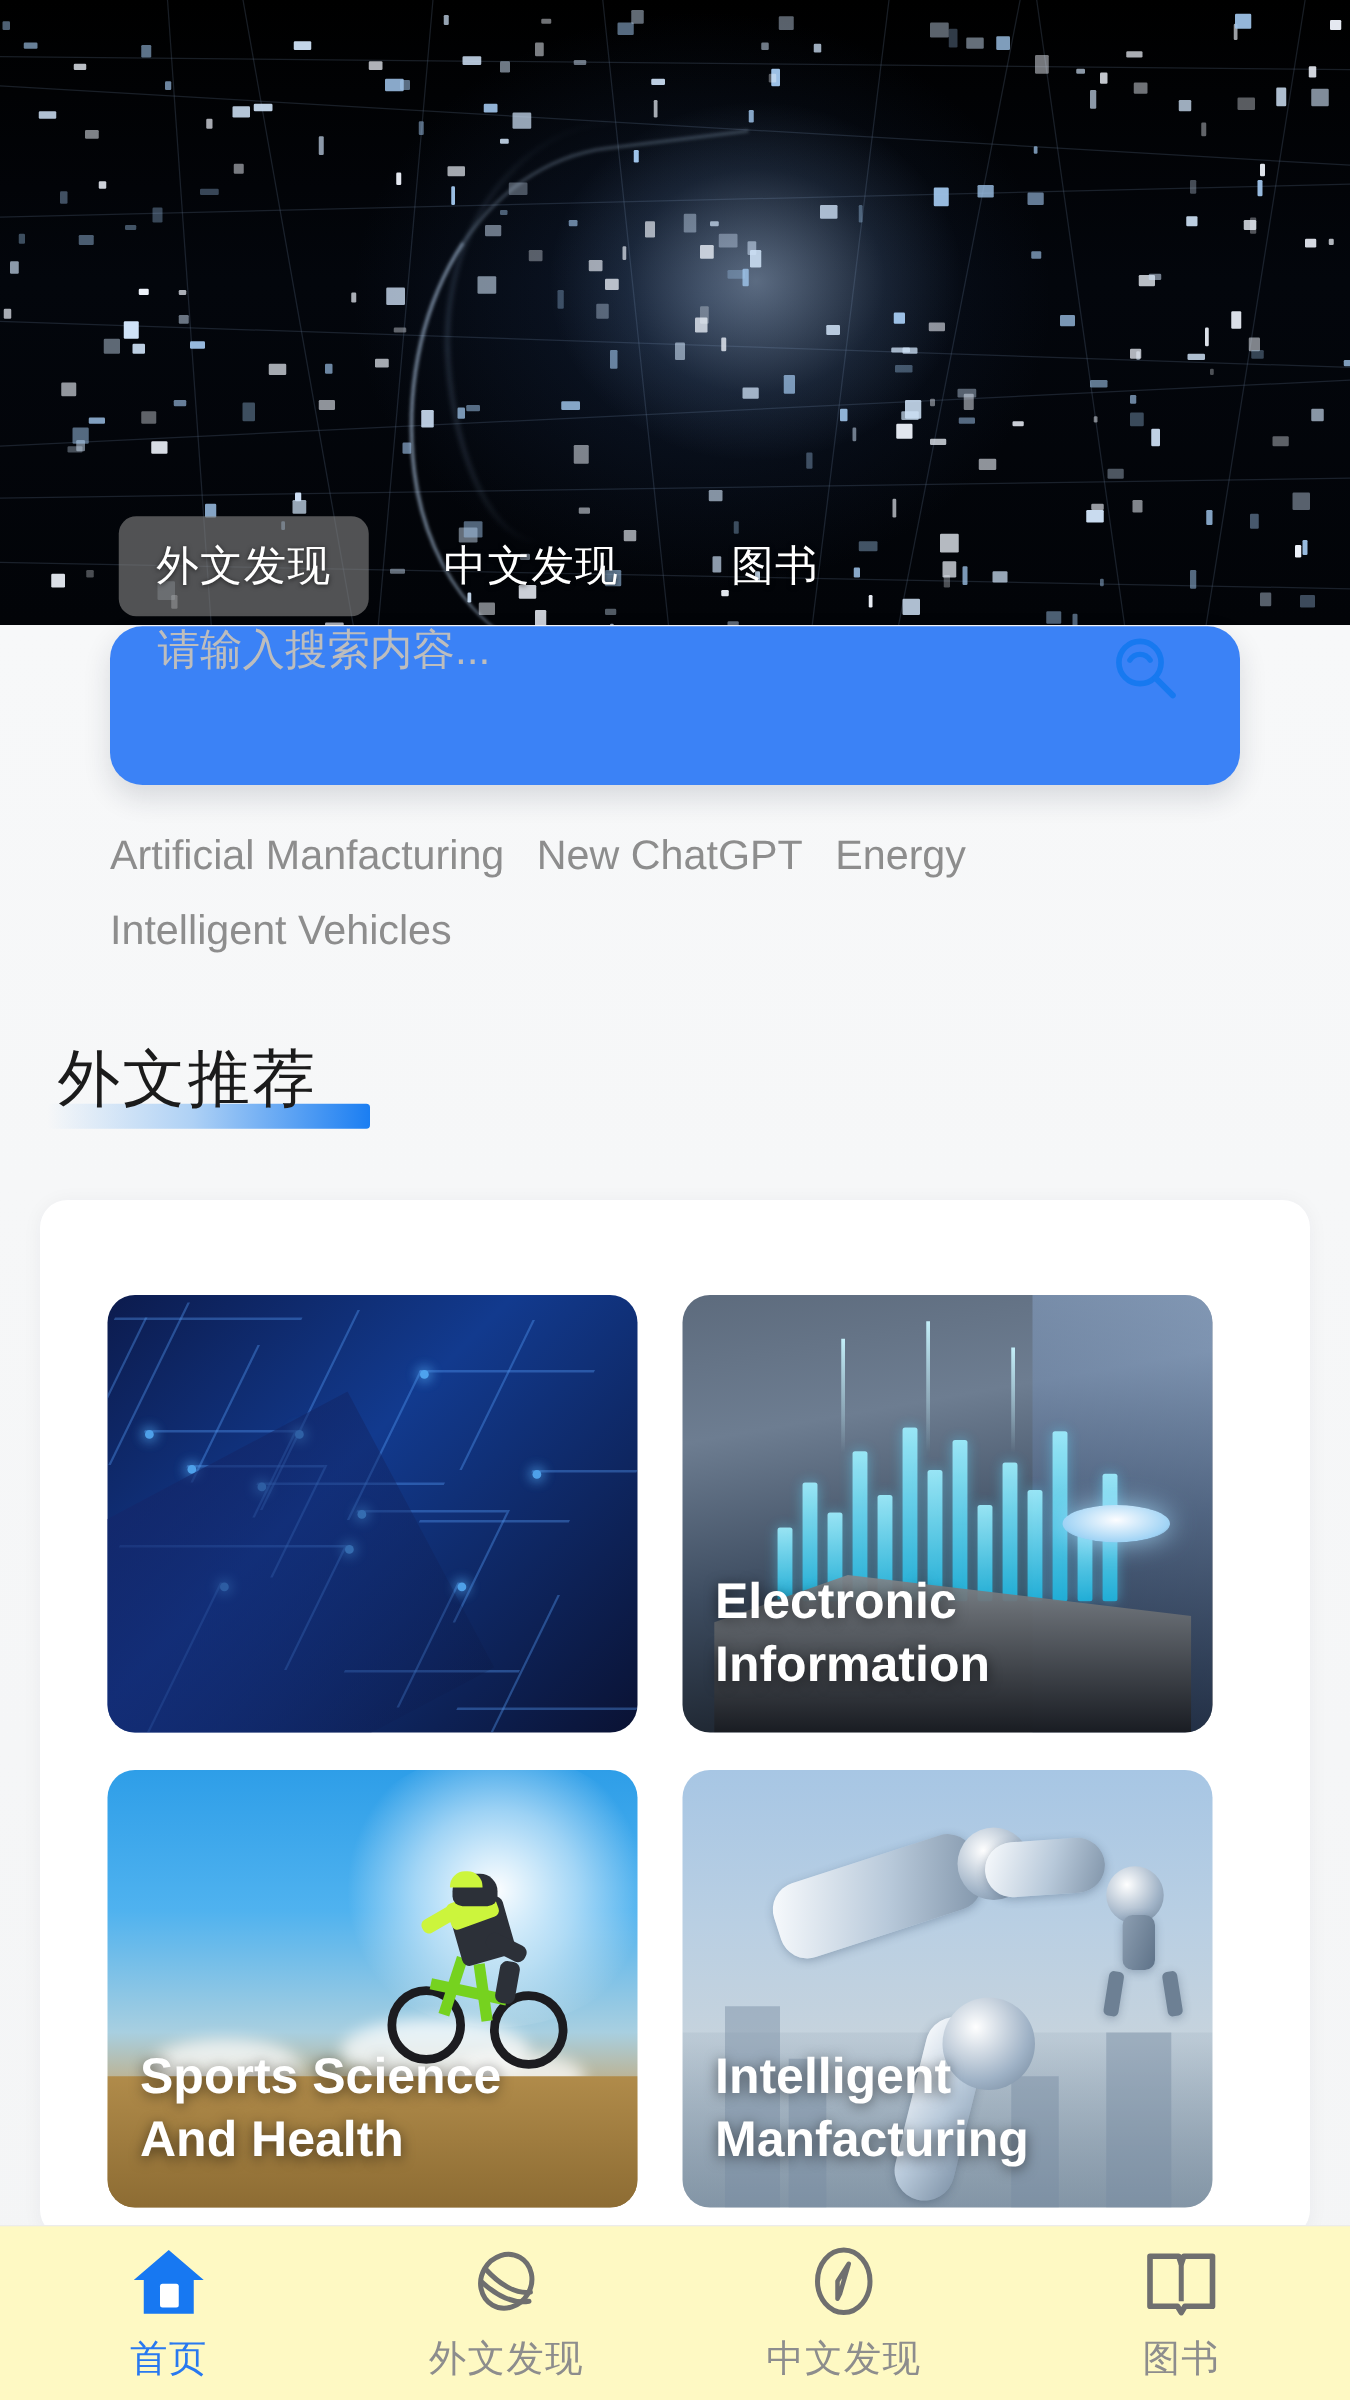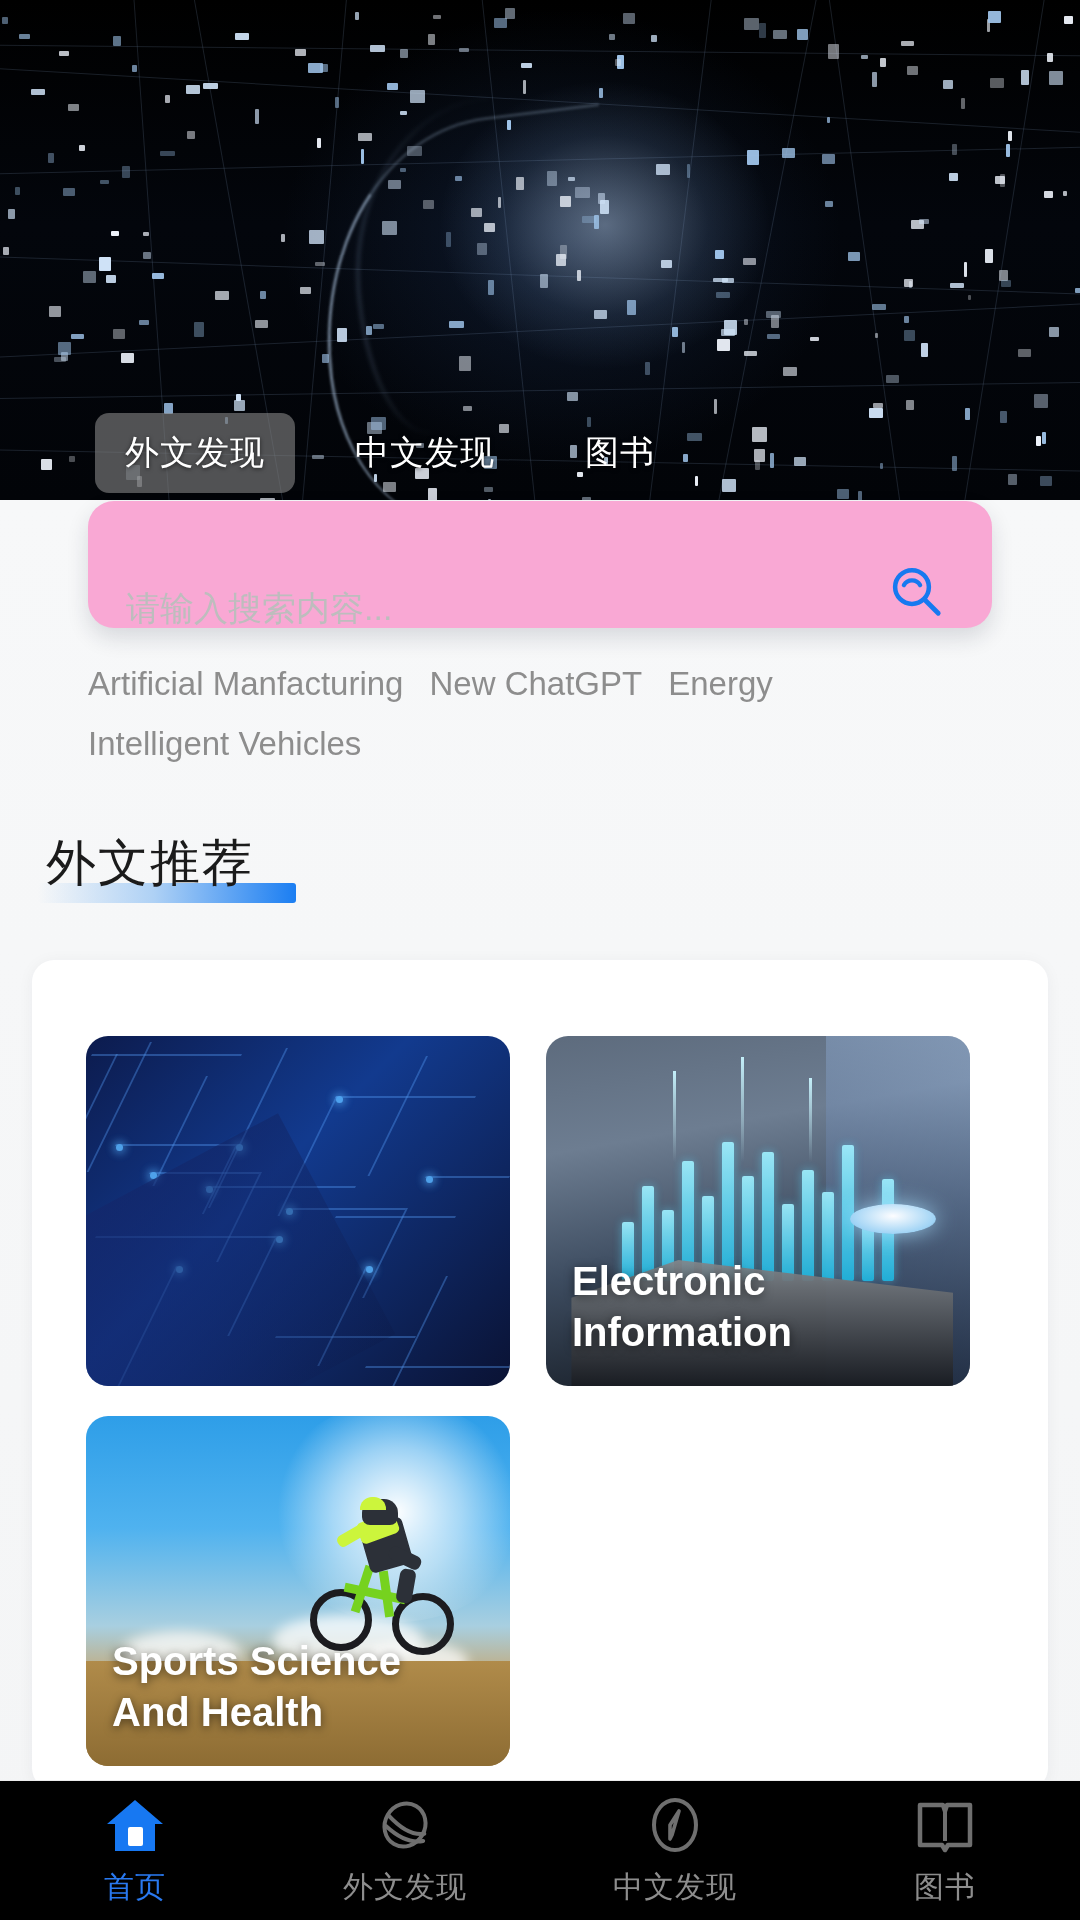--- a/index.html
+++ b/index.html
@@ -55,23 +55,23 @@
     font-size:34px; color:#ffffff; letter-spacing:1px;
     padding:17px 30px; border-radius:14px; white-space:nowrap;
     text-shadow:0 1px 4px rgba(0,0,0,.65);
   }
   .tab.active{ background:rgba(130,130,130,.62); }
   .tab + .tab{ margin-left:30px; }
 
   
   .search-wrap{
     position:absolute; top:501px; left:88px; width:904px; height:127px;
-    background:#f9a8d4; border-radius:26px; z-index:7;
+    background:#3b82f6; border-radius:26px; z-index:7;
     box-shadow:0 10px 22px rgba(25,35,55,.14);
-    display:flex; align-items:flex-end; padding:0 40px 0 38px;
+    display:flex; align-items:flex-start; padding:0 40px 0 38px;
   }
   .search-input{
     flex:1; border:none; outline:none; background:transparent;
     font-family:"Liberation Sans","DejaVu Sans",sans-serif;
     font-size:34px; color:#333;
   }
   .search-input::placeholder{ color:#bdbdbd; }
   .search-btn{
     width:70px; height:70px; display:flex; align-items:center; justify-content:center;
     background:transparent; border:none; cursor:pointer;
@@ -176,21 +176,21 @@
              background:linear-gradient(180deg,rgba(140,160,180,.18),rgba(110,130,150,.55)); }
   .c4 .bldg{ position:absolute; bottom:0; background:rgba(120,140,162,.45); }
   .arm-seg{ position:absolute; background:linear-gradient(110deg,#fafcfe,#b8c9da 55%,#7f93a8);
             border-radius:22px; box-shadow:0 2px 8px rgba(40,60,85,.3); }
   .arm-joint{ position:absolute; border-radius:50%;
               background:radial-gradient(circle at 36% 32%,#ffffff,#9fb2c6 62%,#6e8297); }
 
   
   .nav{
     position:absolute; bottom:0; left:0; width:1080px; height:140px;
-    background:#000000; border-top:1px solid #ececec; z-index:10;
+    background:#fef9c3; border-top:1px solid #ececec; z-index:10;
     display:flex; align-items:center;
   }
   .nav-item{
     flex:1; height:100%; display:flex; flex-direction:column;
     align-items:center; justify-content:center; gap:12px; cursor:pointer;
   }
   .nav-ico{ height:62px; display:flex; align-items:flex-end; justify-content:center; }
   .nav-label{ font-size:30px; color:#8d8d8d; letter-spacing:1px; }
   .nav-item.active .nav-label{ color:#2979f0; }
 </style>
@@ -573,20 +573,40 @@
       <div class="hi-vis" style="left:30px;top:36px;width:34px;height:12px;transform:rotate(-30deg)"></div>
       <div class="body-p" style="left:56px;top:6px;width:36px;height:26px;border-radius:14px 14px 8px 8px"></div>
       <div class="hi-vis" style="left:54px;top:4px;width:26px;height:13px;border-radius:12px 12px 0 0"></div>
       <div class="body-p" style="left:82px;top:58px;width:34px;height:14px;transform:rotate(26deg)"></div>
       <div class="body-p" style="left:92px;top:76px;width:16px;height:34px;transform:rotate(10deg)"></div>
     </div>
     <div class="card-label">Sports Science And
 Health</div>
   </div>
 
+  <div class="card c4">
+    <div class="city"></div>
+    <div class="bldg" style="left:8%;width:44px;height:46%"></div>
+    <div class="bldg" style="left:20%;width:30px;height:34%"></div>
+    <div class="bldg" style="left:62%;width:38px;height:30%"></div>
+    <div class="bldg" style="left:80%;width:52px;height:40%"></div>
+    <div class="robot">
+      <div class="arm-seg" style="left:43%;top:56%;width:48px;height:150px;transform:rotate(14deg);border-radius:24px"></div>
+      <div class="arm-joint" style="left:49%;top:52%;width:74px;height:74px"></div>
+      <div class="arm-seg" style="left:17%;top:20%;width:168px;height:62px;transform:rotate(-18deg)"></div>
+      <div class="arm-joint" style="left:52%;top:13%;width:58px;height:58px"></div>
+      <div class="arm-seg" style="left:57%;top:16%;width:96px;height:44px;transform:rotate(-4deg)"></div>
+      <div class="arm-joint" style="left:80%;top:22%;width:46px;height:46px"></div>
+      <div class="arm-seg" style="left:83%;top:33%;width:26px;height:44px;background:linear-gradient(110deg,#8d9fb2,#5e7288);border-radius:8px"></div>
+      <div class="arm-seg" style="left:80%;top:46%;width:12px;height:36px;background:#6d8094;border-radius:4px;transform:rotate(9deg)"></div>
+      <div class="arm-seg" style="left:91%;top:46%;width:12px;height:36px;background:#6d8094;border-radius:4px;transform:rotate(-9deg)"></div>
+    </div>
+    <div class="card-label">Intelligent
+Manfacturing</div>
+  </div>
 </div>
 
 <div class="nav">
 
   <div class="nav-item active">
     <span class="nav-ico">
       <svg width="60" height="58" viewBox="0 0 60 58">
         <path d="M30 3 L58 27 L50 27 L50 54 L10 54 L10 27 L2 27 Z" fill="#1778f2"></path>
         <rect x="23" y="30" width="15" height="19" rx="2" fill="#ffffff"></rect>
       </svg>

